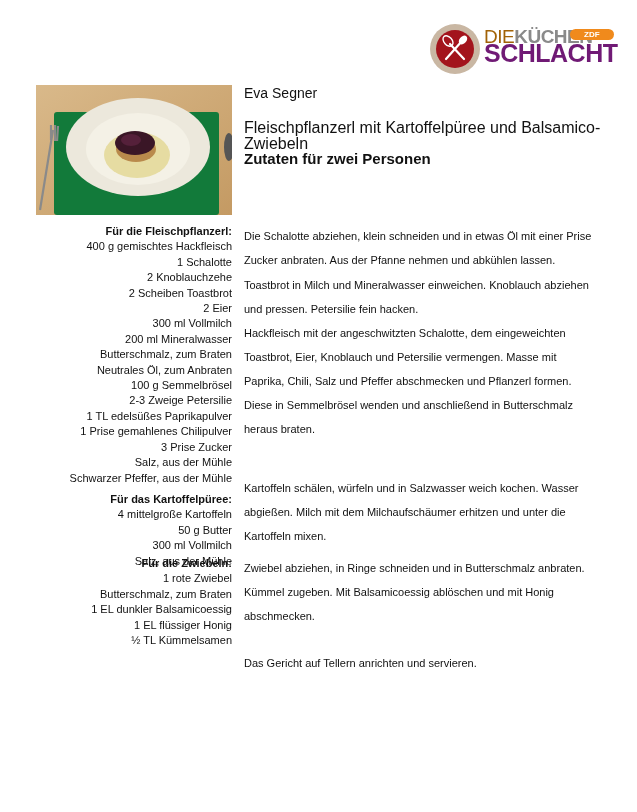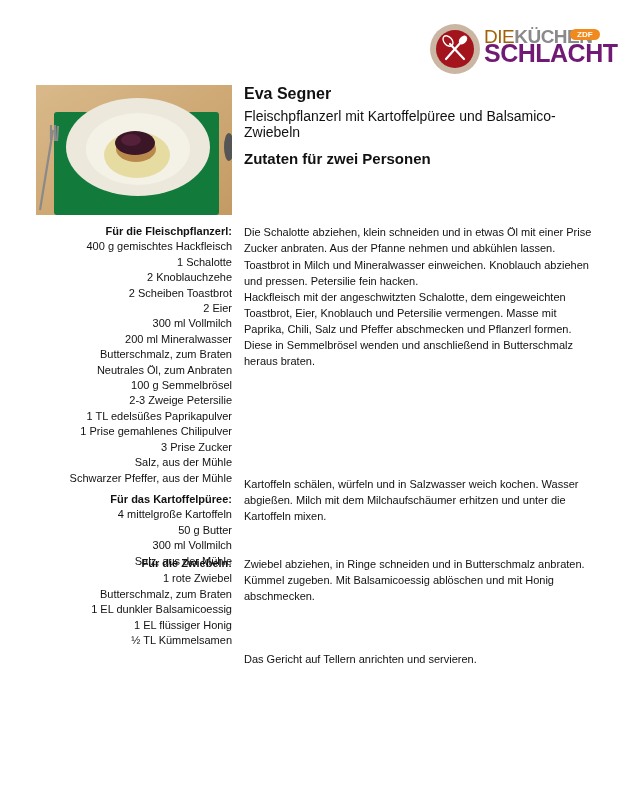--- a/index.html
+++ b/index.html
@@ -11,38 +11,38 @@
   .logo-badge { position: absolute; left: 0; top: 0; width: 50px; height: 50px; border-radius: 50%;
                 background: #c9b7a3; }
   .logo-badge-inner { position: absolute; left: 6px; top: 6px; width: 38px; height: 38px; border-radius: 50%;
                       background: #a3141c; }
   .logo-badge svg { position: absolute; left: 6px; top: 6px; }
   .logo-text { position: absolute; left: 54px; top: 4px; line-height: 17px; color: #8c8c8c; }
   .logo-line1 { font-size: 19px; letter-spacing: -0.5px; white-space: nowrap; }
   .logo-thin { font-weight: normal; color: #a16207; }
   .logo-bold { font-weight: bold; color: #8a8a8a; }
   .logo-line2 { font-size: 25px; font-weight: bold; letter-spacing: -0.5px; color: #701a75; text-align: center; }
-  .zdf { position: absolute; left: 140px; top: 5px; height: 11px; padding: 0 7px; border-radius: 6px;
+  .zdf { position: absolute; left: 140px; top: 5px; height: 11px; padding: 0 14px; border-radius: 6px;
          background: #f08a1c; color: #fff; font-size: 8px; font-weight: bold; line-height: 11px; }
 
   
   .photo { position: absolute; left: 36px; top: 85px; width: 196px; height: 130px; overflow: hidden; }
 
   
-  .author { position: absolute; left: 244px; top: 85px; font-size: 16px; font-weight: bold; }
-  .title { position: absolute; left: 244px; top: 108px; width: 360px; font-size: 14px; line-height: 16px; }
+  .author { position: absolute; left: 244px; top: 85px; font-size: 14px; font-weight: normal; }
+  .title { position: absolute; left: 244px; top: 120px; width: 360px; font-size: 16px; line-height: 16px; }
   .servings { position: absolute; left: 244px; top: 150px; font-size: 15px; font-weight: bold; }
 
   
   .ing-block { position: absolute; right: 405px; text-align: right; font-size: 11px; line-height: 15.4px; }
   .ing-head { font-weight: bold; }
   .ing-block div { white-space: nowrap; }
 
   
-  .steps { position: absolute; left: 244px; width: 350px; font-size: 11px; line-height: 16px; }
+  .steps { position: absolute; left: 244px; width: 350px; font-size: 11px; line-height: 24px; }
   .steps p { margin: 0 0 0.5px 0; }
 </style>
 </head>
 <body>
 
 <div class="logo">
   <div class="logo-badge">
     <div class="logo-badge-inner"></div>
     <svg width="38" height="38" viewBox="0 0 38 38">
       <line x1="10" y1="29" x2="26" y2="11" stroke="#fff" stroke-width="2.2" stroke-linecap="round"></line>

